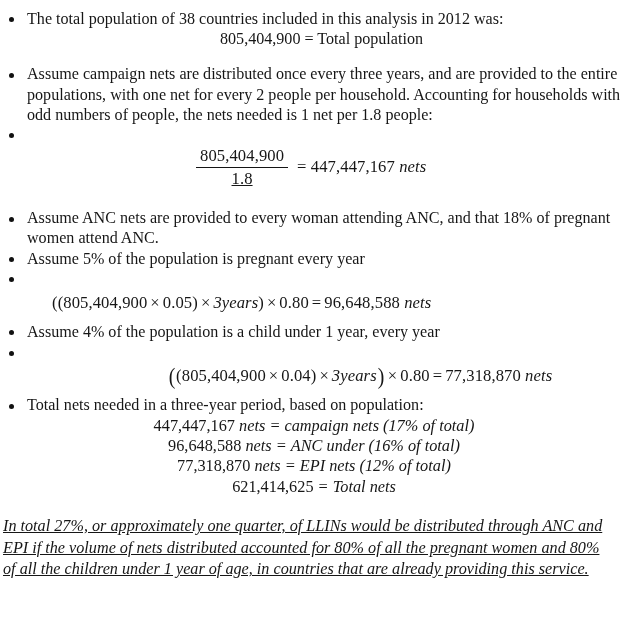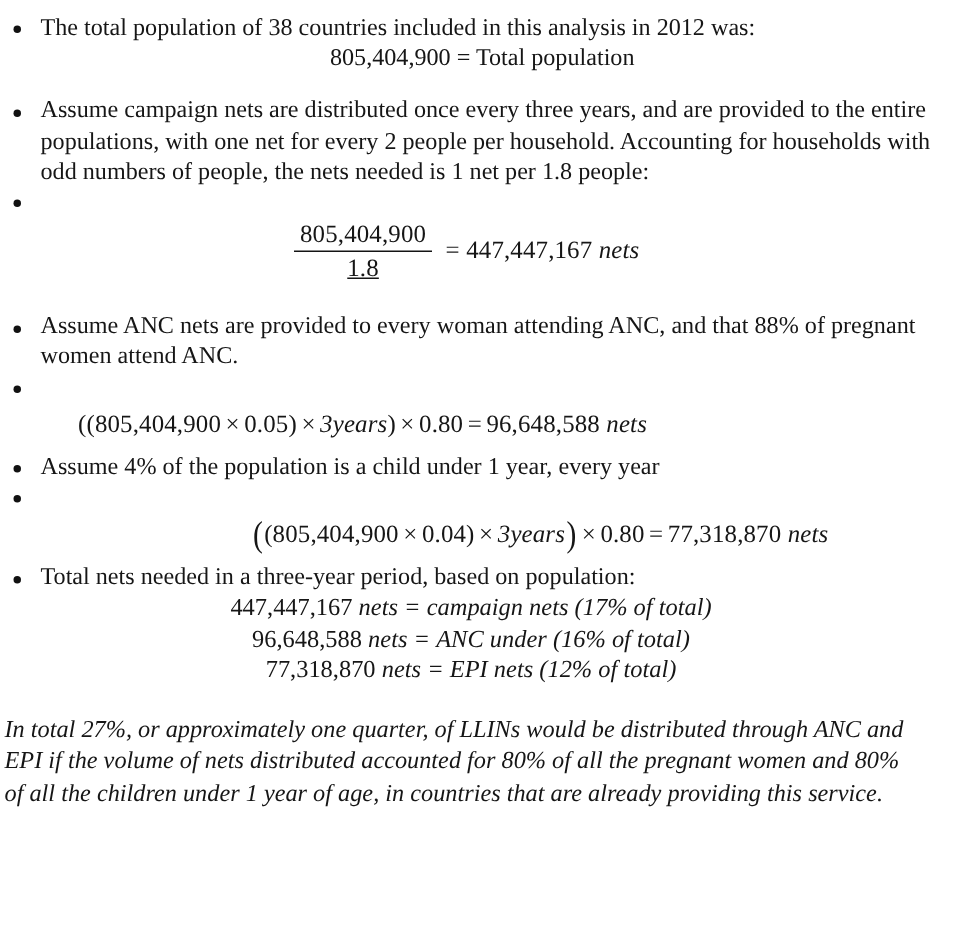--- a/index.html
+++ b/index.html
@@ -143,21 +143,21 @@
   
   .closing {
     font-style: italic;
     font-size: 16.2px;
     line-height: 21.5px;
     text-align: justify;
     padding: 0 5px 0 3px;
     box-sizing: border-box;
     width: 638px;
   }
-  .closing .line { display: block; white-space: nowrap; }
+  .closing .line { display: block; white-space: nowrap; text-decoration: underline; }
 </style>
 </head>
 <body>
 
 <div class="page">
 
   <div class="gap-sm"></div>
   <div class="bullet-row intro-block">
     <span class="bullet-dot"></span>
     <span class="bullet-text">The total population of 38 countries included in this analysis in 2012 was:</span>
@@ -183,23 +183,27 @@
       <span class="num">805,404,900</span>
       <span class="bar"></span>
       <span class="den">1.8</span>
     </span><span class="frac-rest"><span>=</span>&nbsp;<span>447,447,167</span>&nbsp;<i class="it">nets</i></span>
   </div>
 
   <div class="gap-md"></div>
 
   <div class="bullet-row">
     <span class="bullet-dot"></span>
-    <span class="bullet-text">Assume ANC nets are provided to every woman attending ANC, and that 88% of pregnant women attend ANC.</span>
-  </div>
-
+    <span class="bullet-text">Assume ANC nets are provided to every woman attending ANC, and that 18% of pregnant women attend ANC.</span>
+  </div>
+
+  <div class="bullet-row">
+    <span class="bullet-dot"></span>
+    <span class="bullet-text">Assume 5% of the population is pregnant every year</span>
+  </div>
 
   <div class="bullet-row">
     <span class="bullet-dot"></span>
     <span class="bullet-text">&nbsp;</span>
   </div>
 
   <div class="gap-sm"></div>
 
   <div class="eq eq-row eq-anc"><span>(</span><span>(</span><span>805,404,900</span><span class="op">×</span><span>0.05</span><span>)</span><span class="op">×</span><i class="it">3</i><i class="it">years</i><span>)</span><span class="op">×</span><span>0.80</span><span class="op">=</span><span>96,648,588</span>&nbsp;<i class="it">nets</i></div>
 
@@ -226,20 +230,21 @@
     <span class="bullet-dot"></span>
     <span class="bullet-text">Total nets needed in a three-year period, based on population:</span>
   </div>
 
   <div class="sum-line"><span>447,447,167</span>&nbsp;<span class="it">nets</span>&nbsp;<span class="it">=</span>&nbsp;<span class="it">campaign nets</span>&nbsp;<span class="it">(17% of total)</span></div>
 
   <div class="sum-line"><span>96,648,588</span>&nbsp;<span class="it">nets</span>&nbsp;<span class="it">=</span>&nbsp;<span class="it">ANC under</span>&nbsp;<span class="it">(16% of total)</span></div>
 
   <div class="sum-line"><span>77,318,870</span>&nbsp;<span class="it">nets</span>&nbsp;<span class="it">=</span>&nbsp;<span class="it">EPI nets</span>&nbsp;<span class="it">(12% of total)</span></div>
 
+  <div class="sum-line"><span>621,414,625</span>&nbsp;<span class="it">=</span>&nbsp;<span class="it">Total nets</span></div>
 
   <div class="gap-lg"></div>
   <div class="gap-sm"></div>
 
   <div class="closing">
     <span class="line">In total 27%, or approximately one quarter, of LLINs would be distributed through ANC and</span>
     <span class="line">EPI if the volume of nets distributed accounted for 80% of all the pregnant women and 80%</span>
     <span class="line">of all the children under 1 year of age, in countries that are already providing this service.</span>
   </div>
 

